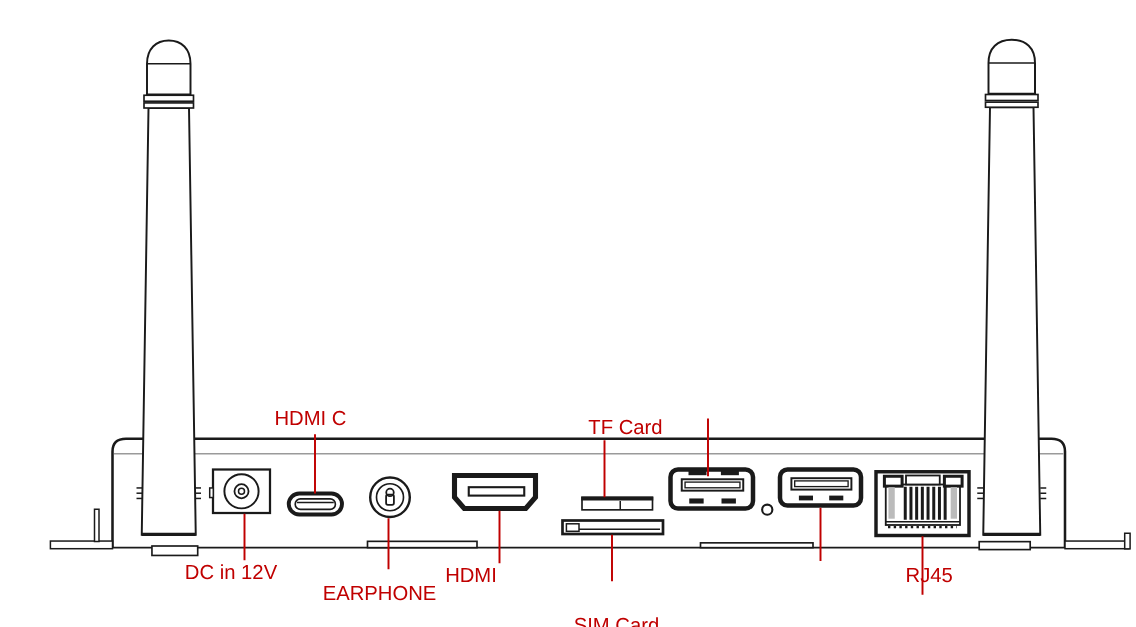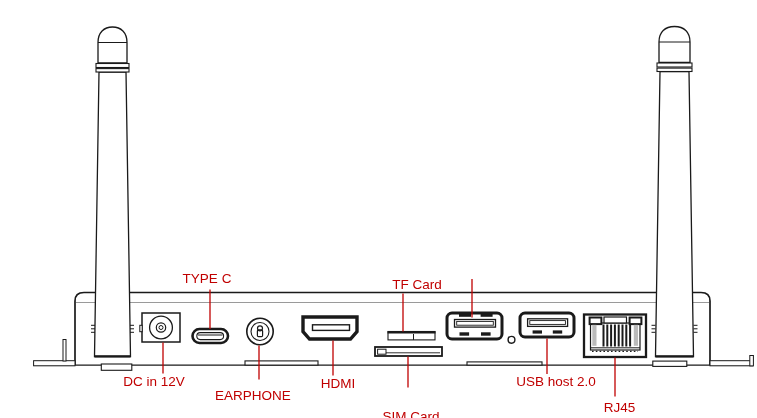--- a/index.html
+++ b/index.html
@@ -168,22 +168,21 @@
       <line x1="472" y1="279" x2="472" y2="317.5"></line>
       <line x1="163" y1="342.5" x2="163" y2="373.5"></line>
       <line x1="259" y1="345.5" x2="259" y2="379.5"></line>
       <line x1="333" y1="340.5" x2="333" y2="375.5"></line>
       <line x1="408" y1="356.5" x2="408" y2="387.5"></line>
       <line x1="547" y1="338.5" x2="547" y2="374"></line>
       <line x1="615" y1="357.5" x2="615" y2="396.5"></line>
     </g>
   </svg>
 
-  <div class="label" style="left:207px;top:271px">TYPE C</div>
+  <div class="label" style="left:207px;top:271px">HDMI C</div>
   <div class="label" style="left:417px;top:276.5px">TF Card</div>
   <div class="label" style="left:154px;top:374px">DC in 12V</div>
   <div class="label" style="left:253px;top:388px">EARPHONE</div>
-  <div class="label" style="left:338px;top:375.5px">HDMI</div>
+  <div class="label" style="left:314px;top:375.5px">HDMI</div>
   <div class="label" style="left:411px;top:409px">SIM Card</div>
-  <div class="label" style="left:556px;top:374px">USB host 2.0</div>
-  <div class="label" style="left:619.5px;top:400px">RJ45</div>
+  <div class="label" style="left:619.5px;top:376px">RJ45</div>
 
 </div>
 
 </body></html>

